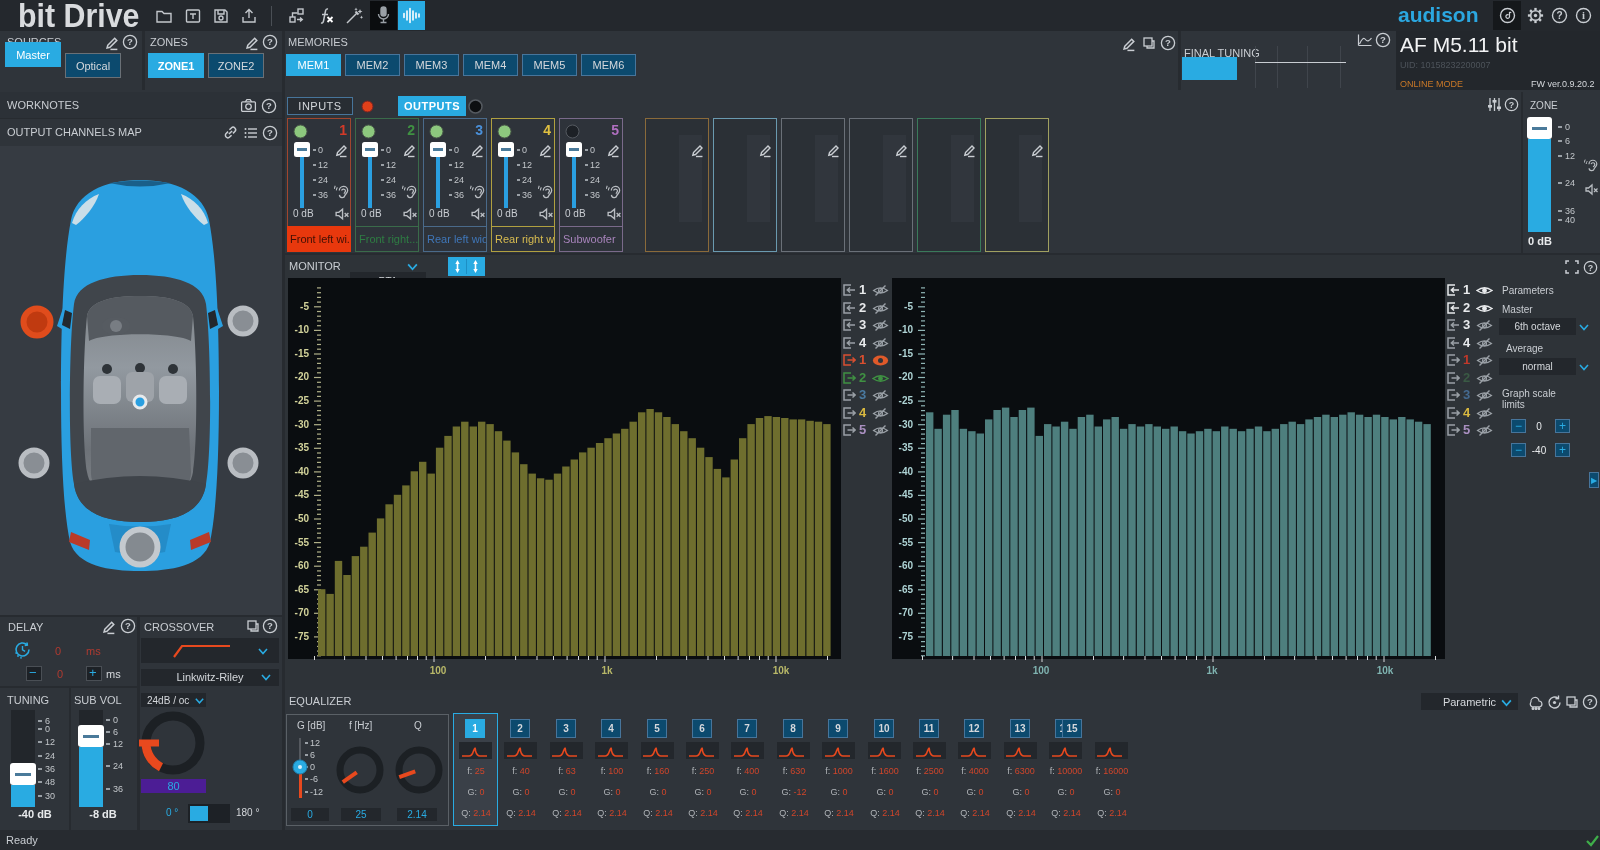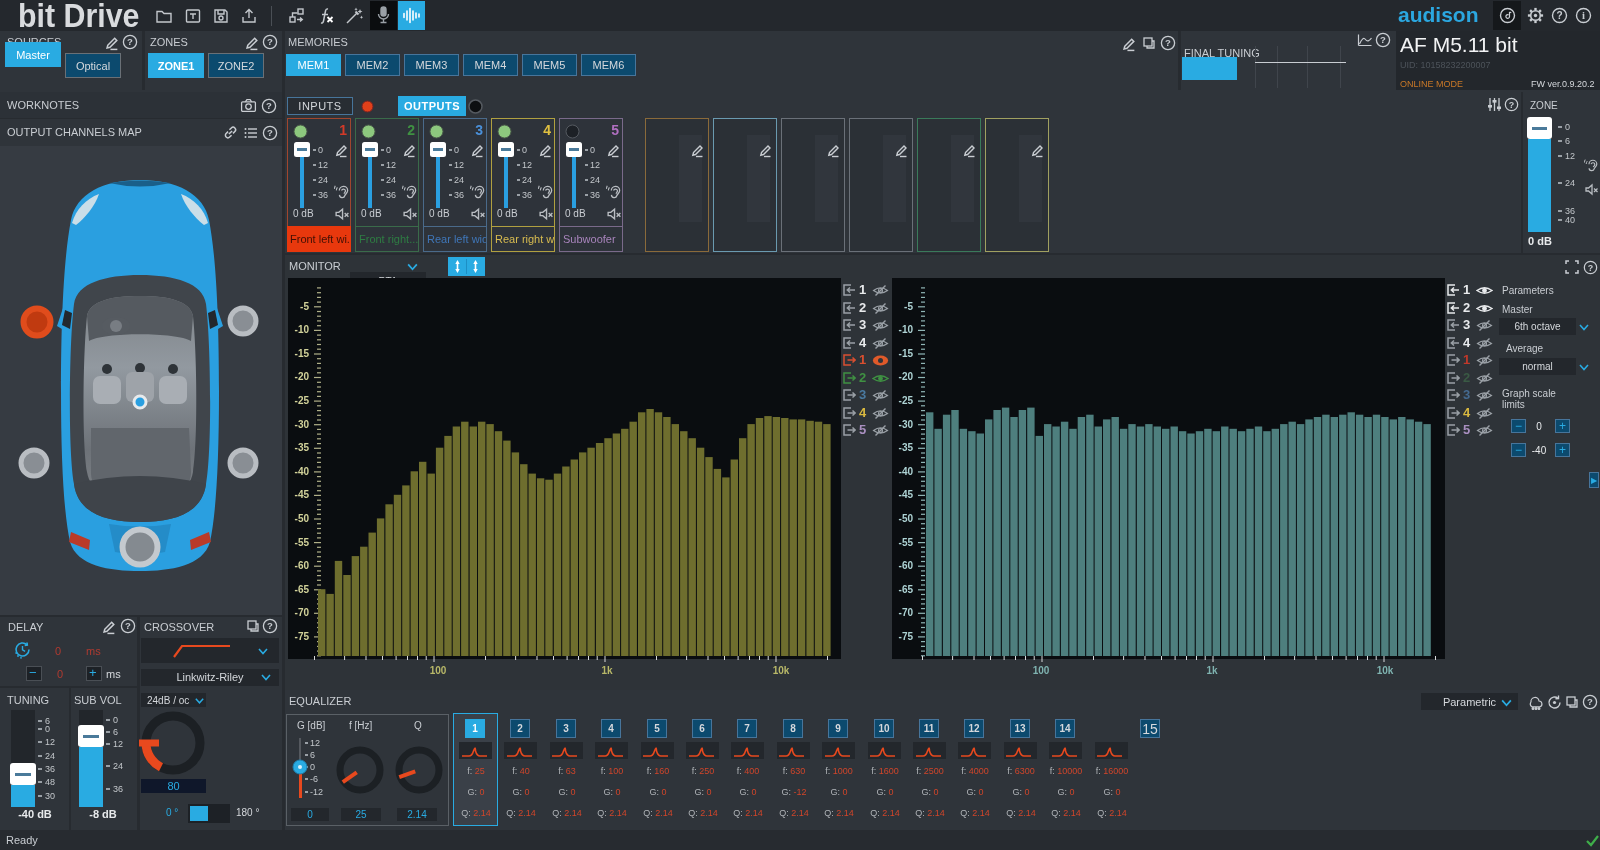--- a/index.html
+++ b/index.html
@@ -321,21 +321,21 @@
     </svg>
     <div class="dropdown" style="left:141px;top:693px;width:65px;height:14px;justify-content:flex-start;padding-left:6px">24dB / oc</div>
     <svg style="position:absolute;left:194px;top:695px" width="11" height="11" viewBox="0 0 12 12">
       <path d="M2 4 L6 8.5 L10 4" stroke="#29abe2" stroke-width="1.6" fill="none"></path>
     </svg>
     <svg class="abs" style="left:139px;top:709px" width="68" height="68" viewBox="0 0 68 68">
 <circle cx="34" cy="34" r="27" fill="none" stroke="#1c2024" stroke-width="9"></circle>
 <path d="M7 34 A27 27 0 0 0 22 58.2" fill="none" stroke="#e8491e" stroke-width="9"></path>
 <rect x="0" y="30.5" width="20" height="7" fill="#e8491e"></rect>
 </svg>
-    <div class="abs" style="left:141px;top:779px;width:65px;height:14px;background:#0f172a;color:#29abe2;font-size:11px;text-align:center;line-height:14px">80</div>
+    <div class="abs" style="left:141px;top:779px;width:65px;height:14px;background:#4c1d95;color:#29abe2;font-size:11px;text-align:center;line-height:14px">80</div>
     <div class="abs" style="left:166px;top:807px;font-size:10px;color:#29abe2">0 °</div>
     <div class="abs" style="left:188px;top:804px;width:42px;height:19px;background:#1d2126"></div>
     <div class="abs" style="left:190px;top:806px;width:18px;height:15px;background:#29abe2"></div>
     <div class="abs" style="left:236px;top:807px;font-size:10px;color:#d5d8dc">180 °</div>
     <div class="abs" style="left:0;top:686px;width:137px;height:2px;background:#272b30"></div>
     <div class="abs" style="left:69px;top:688px;width:2px;height:142px;background:#272b30"></div>
     <div class="lbl" style="left:7px;top:694px">TUNING</div>
     <div class="lbl" style="left:74px;top:694px">SUB VOL</div>
     <div class="abs" style="left:11px;top:710px;width:24px;height:97px;background:#22262b"></div>
     <div class="abs" style="left:11px;top:785px;width:24px;height:22px;background:#29abe2"></div>
@@ -1498,21 +1498,21 @@
     <div class="abs s9" style="left:1004px;top:787px;width:34px;text-align:center;color:#b0b4b8">G: <span style="color:#d0452a">0</span></div>
     <div class="abs s9" style="left:1004px;top:808px;width:34px;text-align:center;color:#b0b4b8">Q: <span style="color:#d0452a">2.14</span></div>
     <div class="btn" style="left:1055px;top:719px;width:20px;height:19px;font-size:10px;font-weight:bold">14</div>
     <div class="abs" style="left:1049px;top:742px;width:33px;height:17px;background:#23272c"></div>
     <svg style="position:absolute;left:1049px;top:742px" width="33" height="17" viewBox="0 0 33 17">
       <path d="M3 14 h7 q3 0 4.5 -5 q2 -6 2 0 q1.5 5 4.5 5 h7" stroke="#e8491e" stroke-width="1.6" fill="none"></path>
     </svg>
     <div class="abs s9" style="left:1049px;top:766px;width:34px;text-align:center;color:#b0b4b8">f: <span style="color:#d0452a">10000</span></div>
     <div class="abs s9" style="left:1049px;top:787px;width:34px;text-align:center;color:#b0b4b8">G: <span style="color:#d0452a">0</span></div>
     <div class="abs s9" style="left:1049px;top:808px;width:34px;text-align:center;color:#b0b4b8">Q: <span style="color:#d0452a">2.14</span></div>
-    <div class="btn" style="left:1140px;top:719px;width:20px;height:19px;font-size:14px;font-weight:normal">15</div>
+    <div class="btn" style="left:1062px;top:719px;width:20px;height:19px;font-size:10px;font-weight:bold">15</div>
     <div class="abs" style="left:1095px;top:742px;width:33px;height:17px;background:#23272c"></div>
     <svg style="position:absolute;left:1094px;top:742px" width="33" height="17" viewBox="0 0 33 17">
       <path d="M3 14 h7 q3 0 4.5 -5 q2 -6 2 0 q1.5 5 4.5 5 h7" stroke="#e8491e" stroke-width="1.6" fill="none"></path>
     </svg>
     <div class="abs s9" style="left:1095px;top:766px;width:34px;text-align:center;color:#b0b4b8">f: <span style="color:#d0452a">16000</span></div>
     <div class="abs s9" style="left:1095px;top:787px;width:34px;text-align:center;color:#b0b4b8">G: <span style="color:#d0452a">0</span></div>
     <div class="abs s9" style="left:1095px;top:808px;width:34px;text-align:center;color:#b0b4b8">Q: <span style="color:#d0452a">2.14</span></div>
     <div class="abs" style="left:0;top:830px;width:1600px;height:20px;background:#272b30"></div>
     <div class="abs" style="left:6px;top:834px;font-size:11px;color:#c9cdd2">Ready</div>
     <svg style="position:absolute;left:1585px;top:833px" width="14" height="14" viewBox="0 0 14 14">

